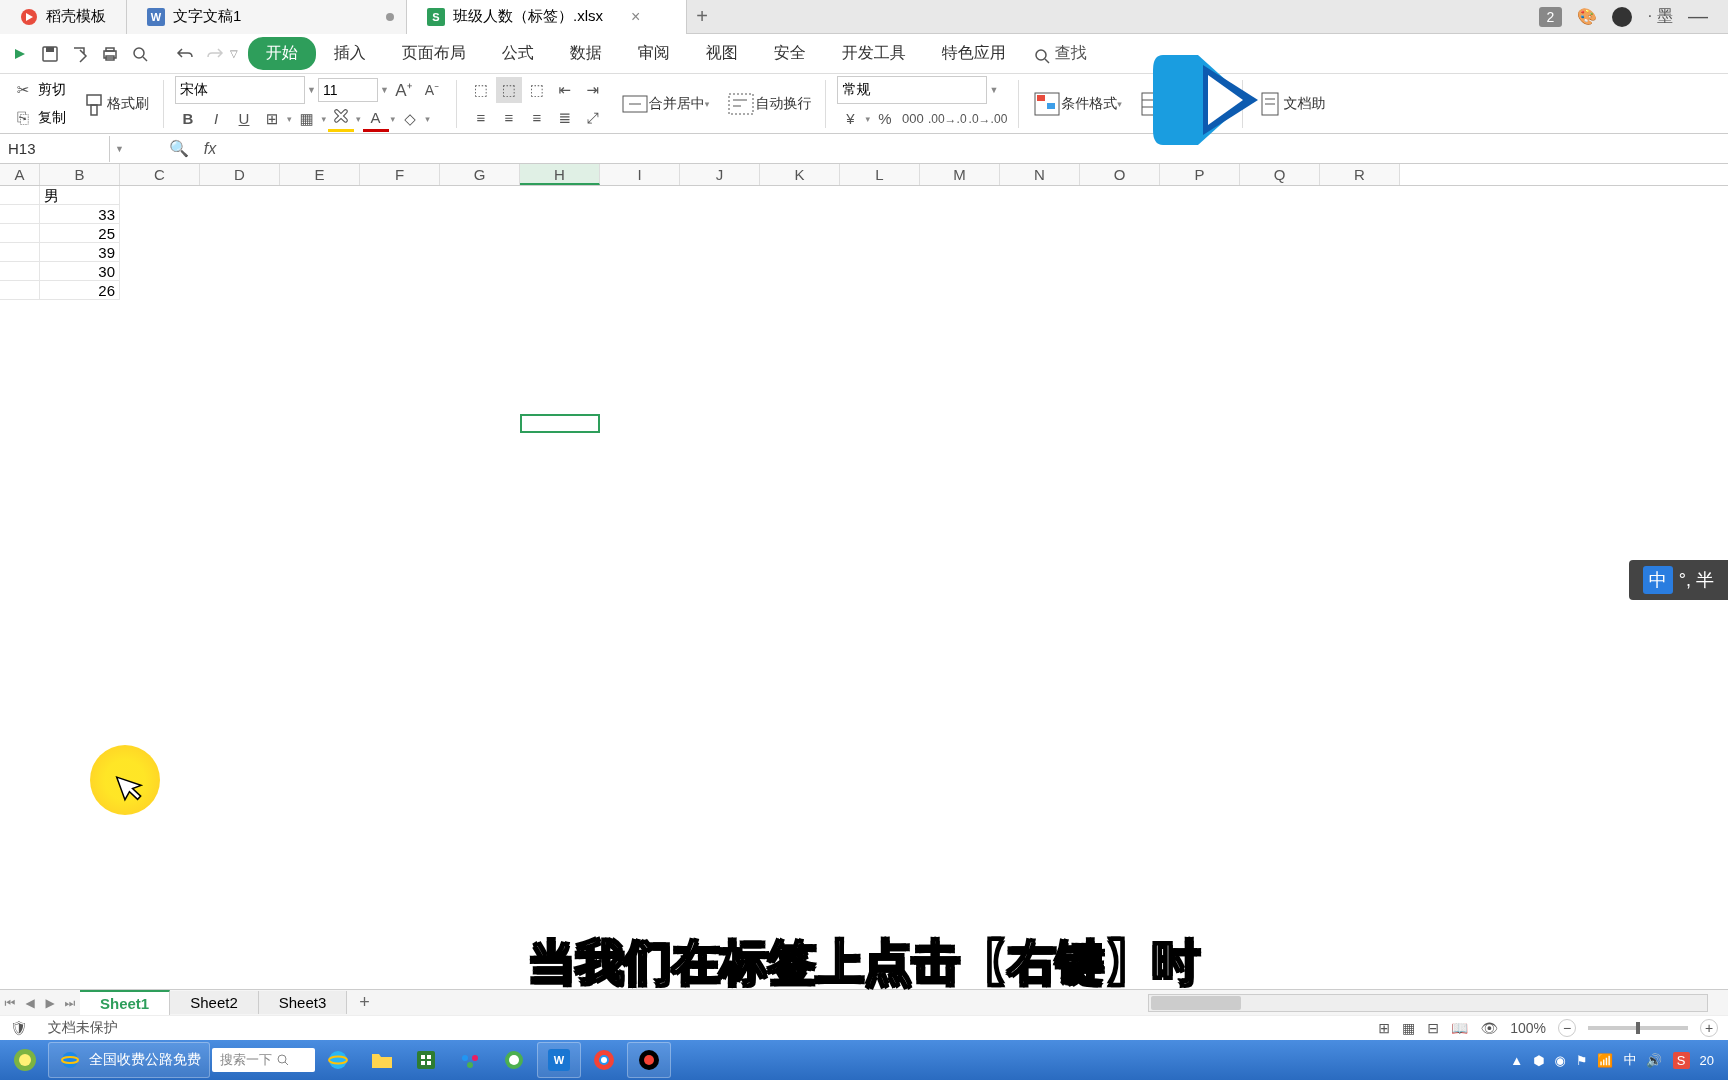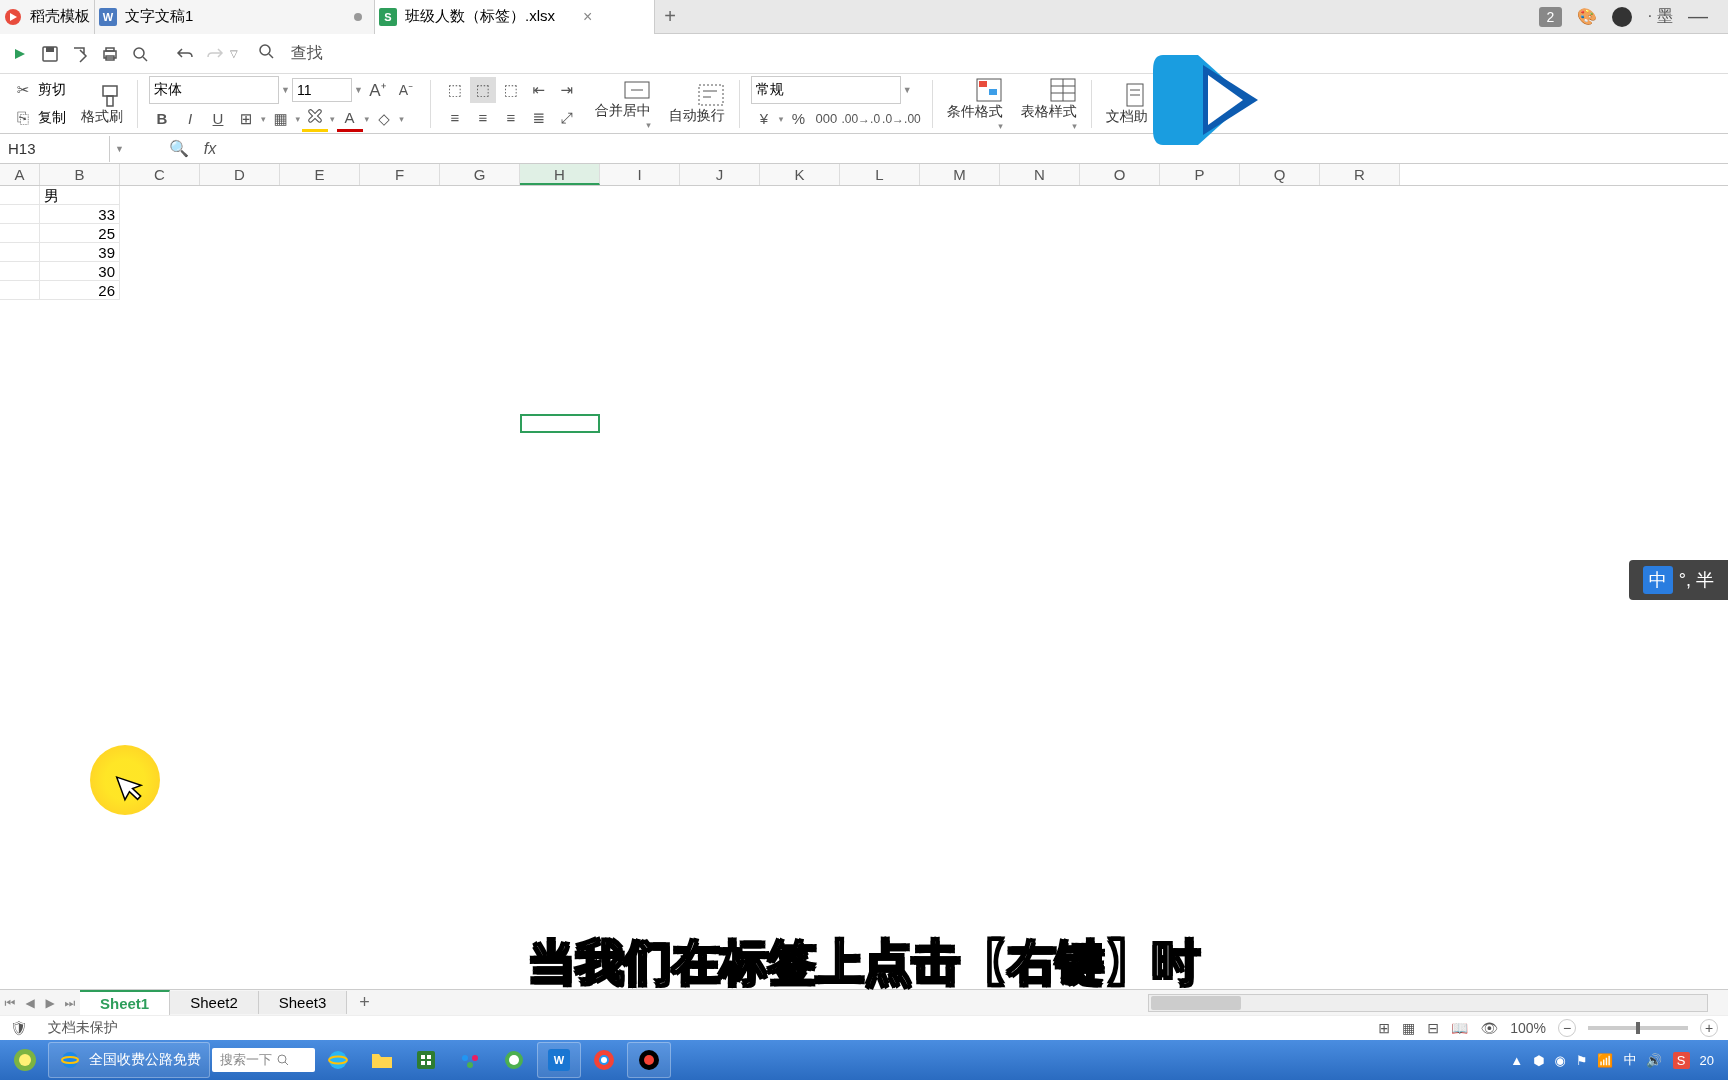--- a/index.html
+++ b/index.html
@@ -1,44 +1,44 @@
 <!DOCTYPE html>
 <html><head>
 <meta charset="utf-8">
 <style>
 * { margin: 0; padding: 0; box-sizing: border-box; font-family: "Microsoft YaHei", Arial, sans-serif; }
 body { width: 1728px; height: 1080px; overflow: hidden; background: #fff; position: relative; }
 
 
 .tab-bar { height: 34px; background: #e8e8e8; display: flex; align-items: center; border-bottom: 1px solid #ccc; }
-.tab { height: 34px; padding: 0 4px; display: flex; align-items: center; gap: 8px; background: #f5f5f5; border-right: 1px solid #ccc; font-size: 15px; cursor: pointer; position: relative; }
+.tab { height: 34px; padding: 0 20px; display: flex; align-items: center; gap: 8px; background: #f5f5f5; border-right: 1px solid #ccc; font-size: 15px; cursor: pointer; position: relative; }
 .tab.active { background: #fff; }
 .tab-icon { width: 18px; height: 18px; display: inline-flex; align-items: center; justify-content: center; }
 .tab-close { margin-left: 20px; font-size: 16px; color: #888; }
 .tab-add { width: 30px; text-align: center; font-size: 20px; color: #666; cursor: pointer; }
 .tab-dot { position: absolute; right: 12px; width: 8px; height: 8px; background: #999; border-radius: 50%; }
 .title-right { margin-left: auto; display: flex; align-items: center; gap: 15px; padding-right: 20px; }
 .badge-2 { background: #888; color: #fff; padding: 2px 8px; border-radius: 3px; font-size: 14px; }
 .avatar-user { width: 20px; height: 20px; background: #333; border-radius: 50%; }
 
 
 .toolbar-row { height: 40px; display: flex; align-items: center; padding: 0 5px; border-bottom: 1px solid #ddd; }
 .qa-btn { width: 30px; height: 30px; display: flex; align-items: center; justify-content: center; color: #555; cursor: pointer; }
 .qa-arrow { color: #888; font-size: 10px; margin-right: 10px; }
 .ribbon-tabs { display: flex; gap: 0; }
 .ribbon-tab { padding: 6px 18px; font-size: 16px; color: #333; cursor: pointer; }
 .ribbon-tab.active { background: #2e9e5b; color: #fff; border-radius: 15px; }
-.search-group { margin-left: 10px; display: flex; align-items: flex-start; gap: 17px; color: #555; font-size: 16px; }
+.search-group { margin-left: 10px; display: flex; align-items: flex-end; gap: 5px; color: #555; font-size: 16px; }
 
 
 .ribbon { height: 60px; display: flex; align-items: center; padding: 0 5px; border-bottom: 1px solid #ccc; gap: 2px; }
 .r-group { display: flex; flex-direction: column; gap: 2px; padding: 0 5px; }
 .r-row { display: flex; align-items: center; gap: 2px; }
 .r-btn { min-width: 26px; height: 26px; display: flex; align-items: center; justify-content: center; color: #555; font-size: 15px; cursor: pointer; }
-.r-btn-large { height: 54px; flex-direction: column; padding: 0 8px; font-size: 14px; color: #333; align-items: flex-end; }
+.r-btn-large { height: 54px; flex-direction: row; padding: 0 8px; font-size: 14px; color: #333; }
 .r-sep { width: 1px; height: 48px; background: #ddd; margin: 0 4px; }
 .font-select { width: 130px; height: 24px; border: 1px solid #ccc; font-size: 14px; padding: 13px 4px; background: #fff; }
 .size-select { width: 60px; height: 24px; border: 1px solid #ccc; font-size: 14px; padding: 0 4px; background: #fff; }
 .small-arrow { font-size: 9px; color: #888; }
 .r-label { font-size: 14px; }
 
 
 .formula-row { height: 30px; display: flex; align-items: center; border-bottom: 1px solid #ccc; }
 .name-box { width: 110px; height: 26px; border: none; border-right: 1px solid #ccc; font-size: 15px; padding: 0 8px; color: #333; }
 .name-arrow { color: #888; padding: 0 5px; }
@@ -177,20 +177,32 @@
       <svg width="18" height="14">
         <path d="M6 2 L2 6 L6 10 M2 6 L12 6 Q16 6 16 10" fill="none" stroke="#555" stroke-width="1.5"></path>
       </svg>
     </div>
   <div class="qa-btn">
       <svg width="18" height="14">
         <path d="M12 2 L16 6 L12 10 M16 6 L6 6 Q2 6 2 10" fill="none" stroke="#ccc" stroke-width="1.5"></path>
       </svg>
     </div>
   <span class="qa-arrow">▽</span>
+  <div class="ribbon-tabs">
+    <div class="ribbon-tab active">开始</div>
+    <div class="ribbon-tab">插入</div>
+    <div class="ribbon-tab">页面布局</div>
+    <div class="ribbon-tab">公式</div>
+    <div class="ribbon-tab">数据</div>
+    <div class="ribbon-tab">审阅</div>
+    <div class="ribbon-tab">视图</div>
+    <div class="ribbon-tab">安全</div>
+    <div class="ribbon-tab">开发工具</div>
+    <div class="ribbon-tab">特色应用</div>
+  </div>
   <div class="search-group">
     <svg width="16" height="16">
         <circle cx="7" cy="7" r="5" fill="none" stroke="#555" stroke-width="1.5"></circle>
         <line x1="11" y1="11" x2="15" y2="15" stroke="#555" stroke-width="1.5"></line>
       </svg>
     <span>查找</span>
   </div>
 </div>
 
 <div class="ribbon">

